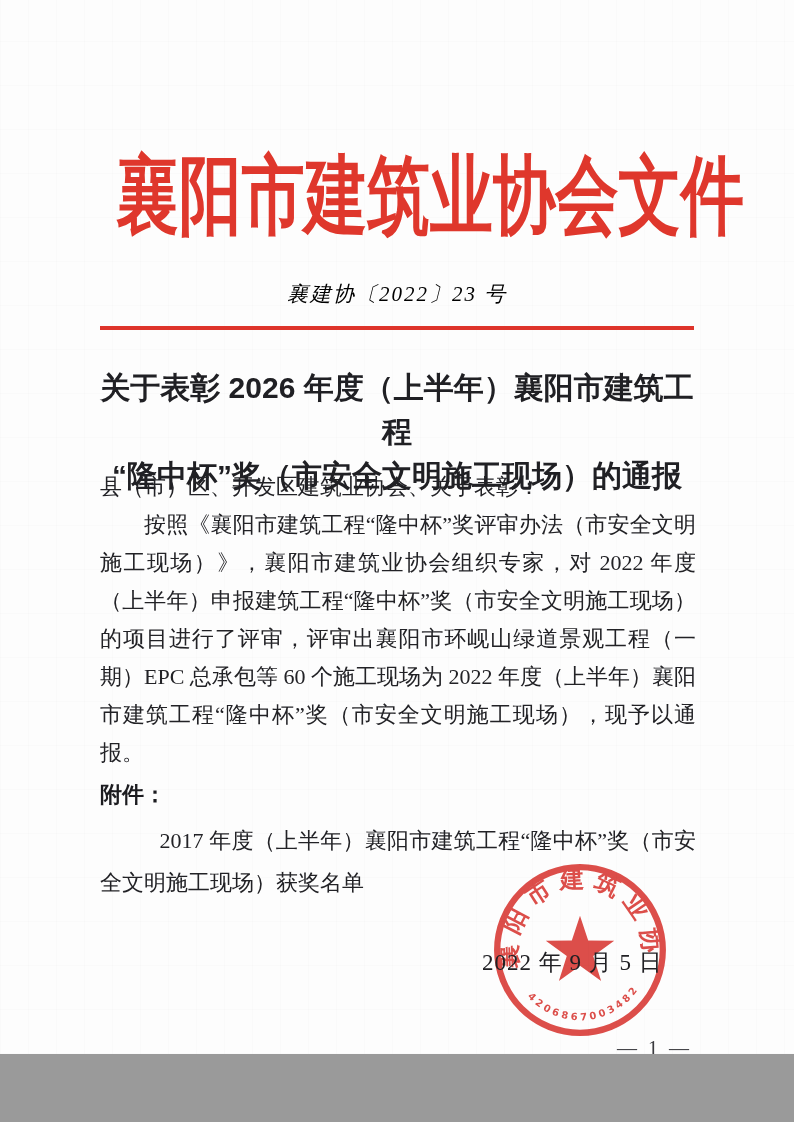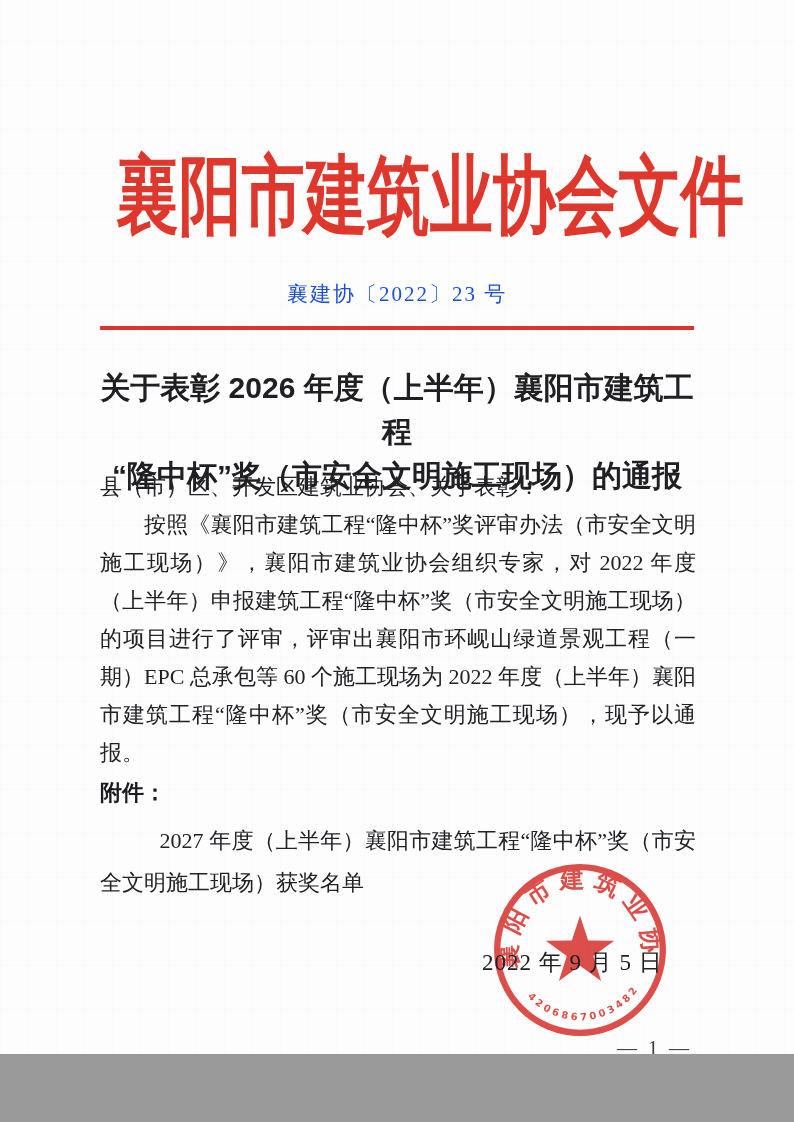--- a/index.html
+++ b/index.html
@@ -37,21 +37,22 @@
   .header-title .squeeze{
     display:inline-block;
     transform:scaleX(0.73);
     transform-origin:center;
   }
   .doc-number{
     position:absolute;top:280px;left:0;right:0;
     text-align:center;
     font-size:21px;
     letter-spacing:2px;
-    color:#1d4ed8;
+    color:#000000;
+    font-style:italic;
   }
   .red-line{
     position:absolute;top:326px;left:100px;
     width:594px;height:4px;
     background:#de342b;
   }
   .doc-title{
     position:absolute;top:366px;left:87px;width:620px;
     text-align:center;
     font-family:"Liberation Sans","DejaVu Sans",sans-serif;
@@ -67,21 +68,21 @@
     text-align:justify;
     color:#222226;
   }
   .salutation{margin:0;}
   .main-paragraph{
     margin:0;
     text-indent:2em;
   }
   .attachment-label{
     margin:4px 0 0 0;
-    font-family:Liberation Mono, monospace;
+    font-family:Liberation Serif, serif;
     font-weight:bold;
     color:#1c1c20;
   }
   .attachment-text{
     margin:6px 0 0 0;
     text-indent:2.7em;
     line-height:42px;
   }
   .seal{
     position:absolute;left:490px;top:860px;
@@ -120,21 +121,21 @@
 
   <div class="doc-title">
     <div>关于表彰 2026 年度（上半年）襄阳市建筑工程</div>
     <div>“隆中杯”奖（市安全文明施工现场）的通报</div>
   </div>
 
   <div class="body-block">
     <p class="salutation">县（市）区、开发区建筑业协会、关于表彰：</p>
     <p class="main-paragraph">按照《襄阳市建筑工程“隆中杯”奖评审办法（市安全文明施工现场）》，襄阳市建筑业协会组织专家，对 2022 年度（上半年）申报建筑工程“隆中杯”奖（市安全文明施工现场）的项目进行了评审，评审出襄阳市环岘山绿道景观工程（一期）EPC 总承包等 60 个施工现场为 2022 年度（上半年）襄阳市建筑工程“隆中杯”奖（市安全文明施工现场），现予以通报。</p>
     <p class="attachment-label">附件：</p>
-    <p class="attachment-text">2027 年度（上半年）襄阳市建筑工程“隆中杯”奖（市安全文明施工现场）获奖名单</p>
+    <p class="attachment-text">2017 年度（上半年）襄阳市建筑工程“隆中杯”奖（市安全文明施工现场）获奖名单</p>
   </div>
 
   <svg class="seal" viewBox="0 0 200 200" xmlns="http://www.w3.org/2000/svg">
     <defs>
       <path id="sealTopArc" d="M 34.2 123.9 A 70 70 0 1 1 165.8 123.9" fill="none"></path>
       <path id="sealBottomArc" d="M 36.1 144.8 A 78 78 0 0 0 163.9 144.8" fill="none"></path>
     </defs>
     <circle cx="100" cy="100" r="92" fill="none" stroke="#db3f3a" stroke-width="7"></circle>
     <polygon points="100,62 109.1,89.5 138,89.6 114.7,106.8 123.5,134.4 100,117.5 76.5,134.4 85.3,106.8 62,89.6 90.9,89.5" fill="#db3f3a"></polygon>
     <text fill="#db3f3a" font-size="27" font-weight="bold" letter-spacing="9" font-family="'Liberation Serif','DejaVu Serif',serif">

